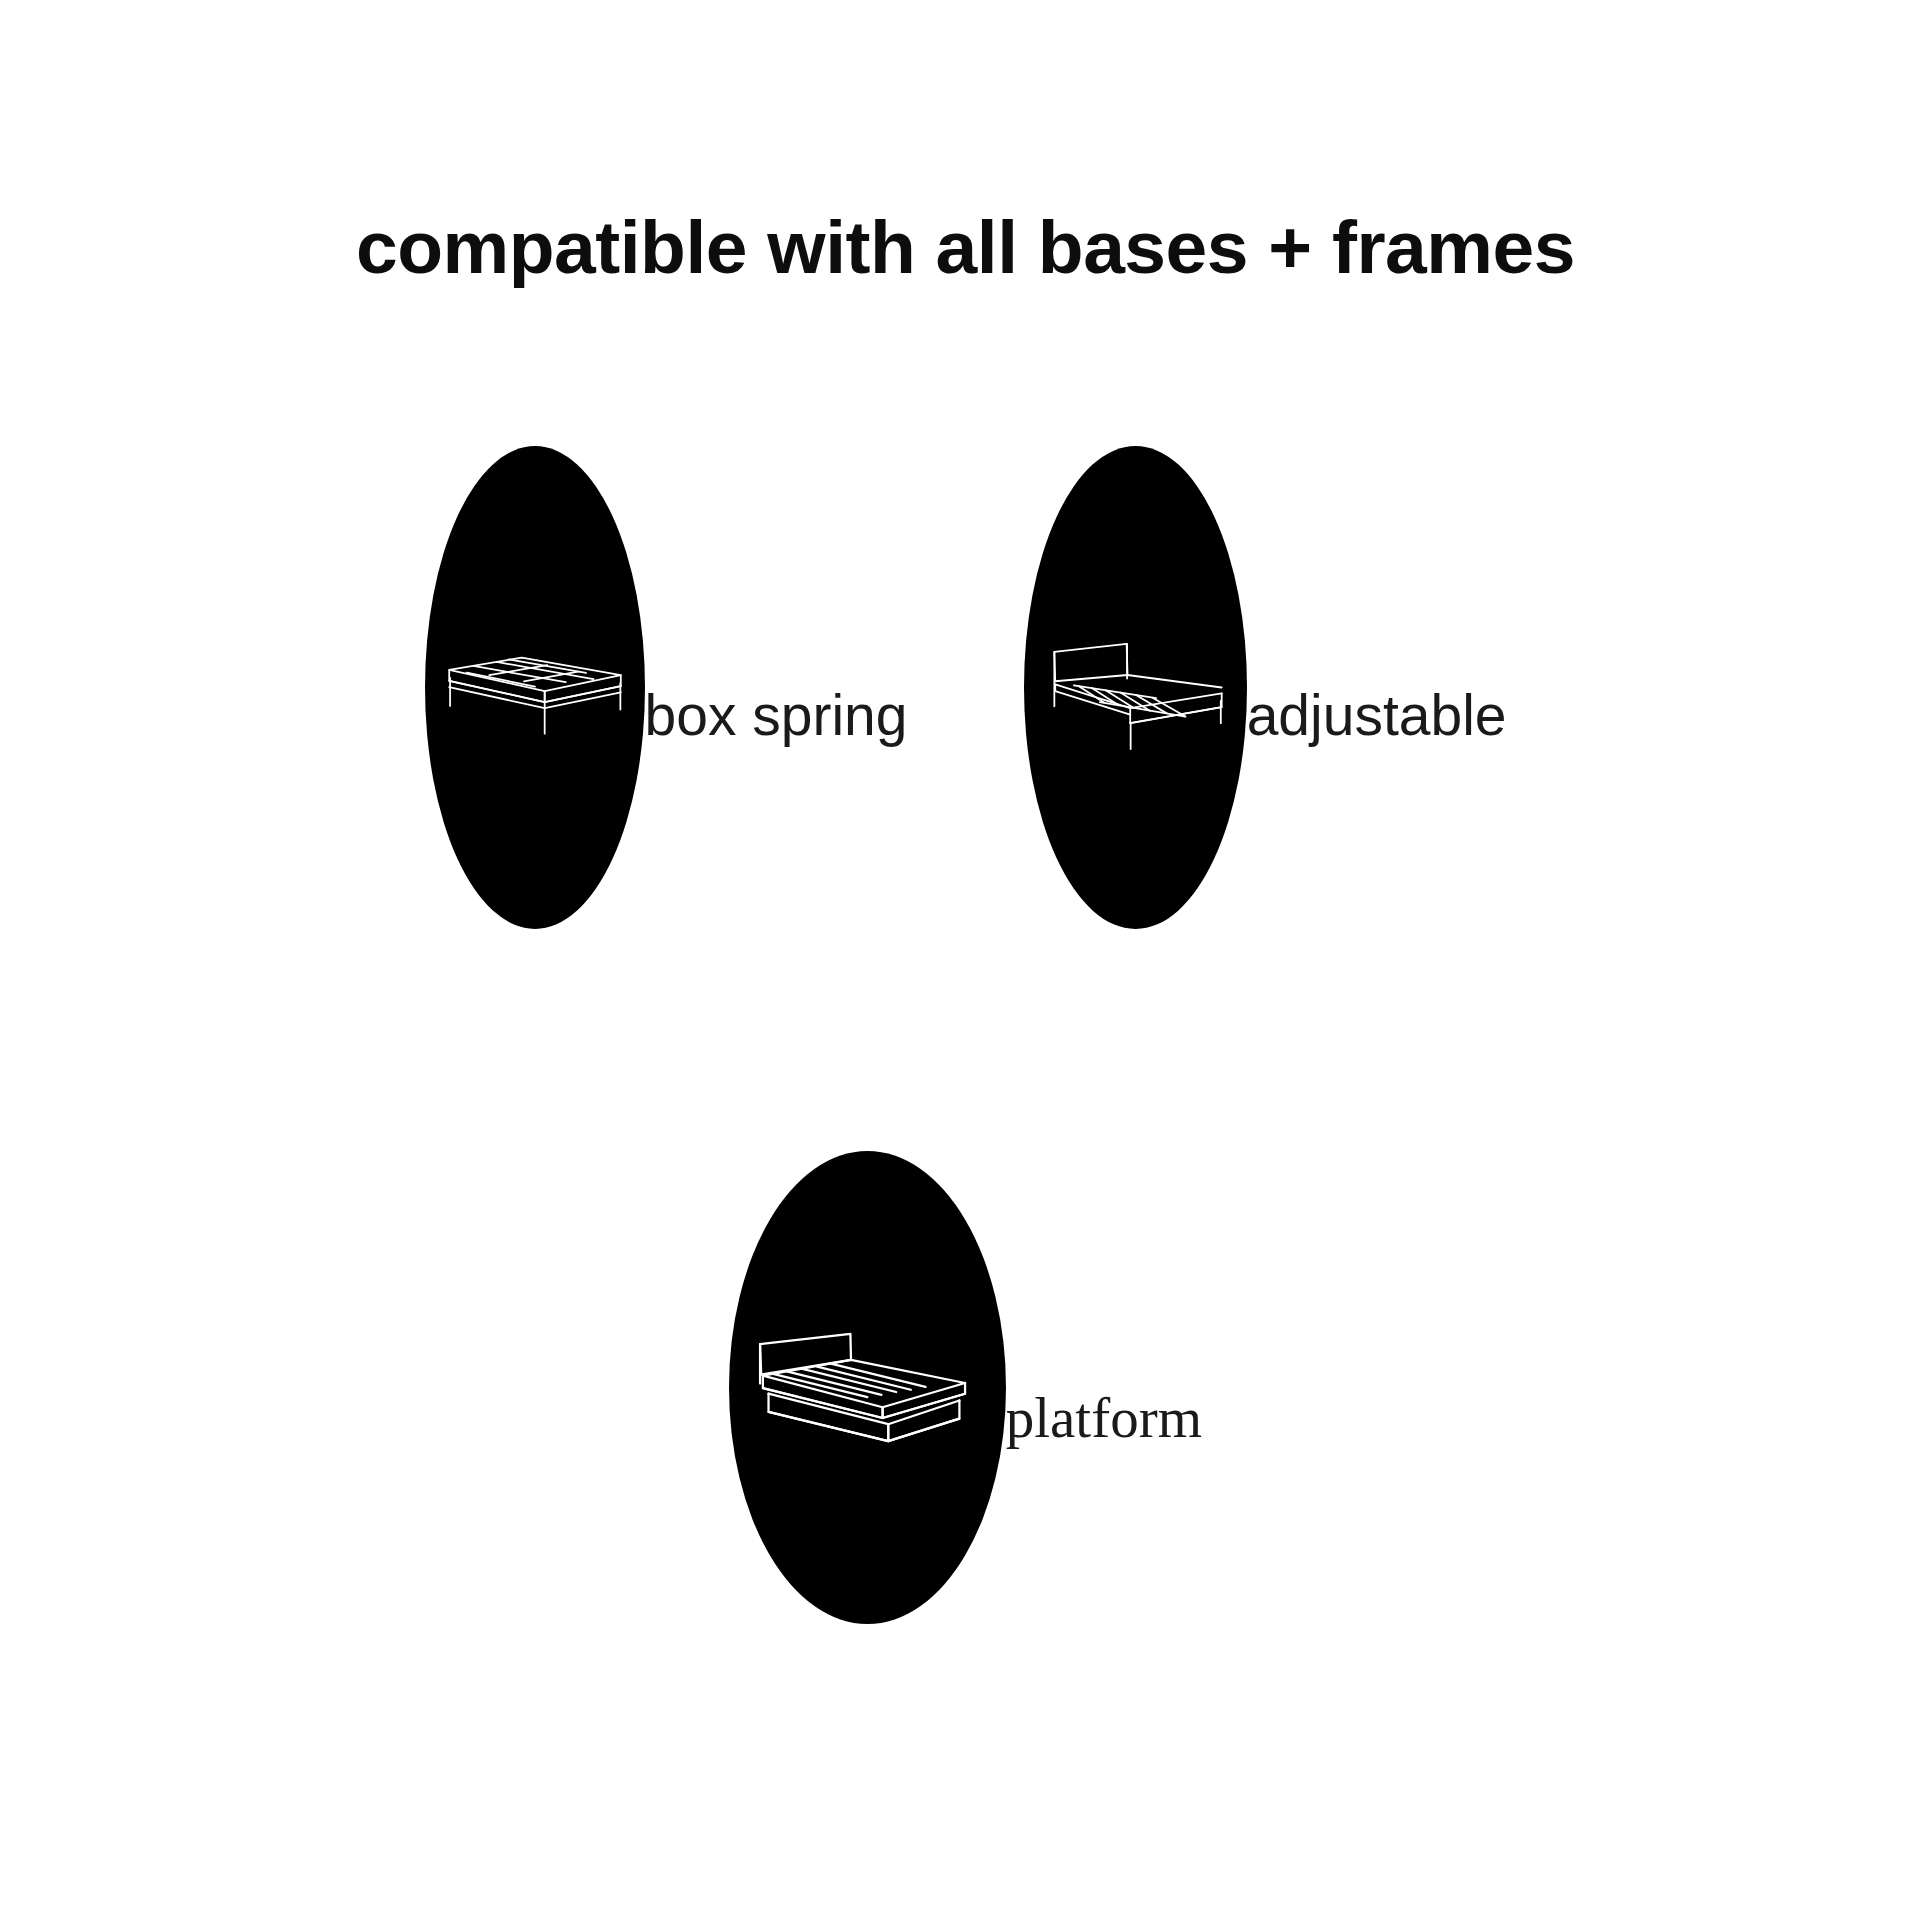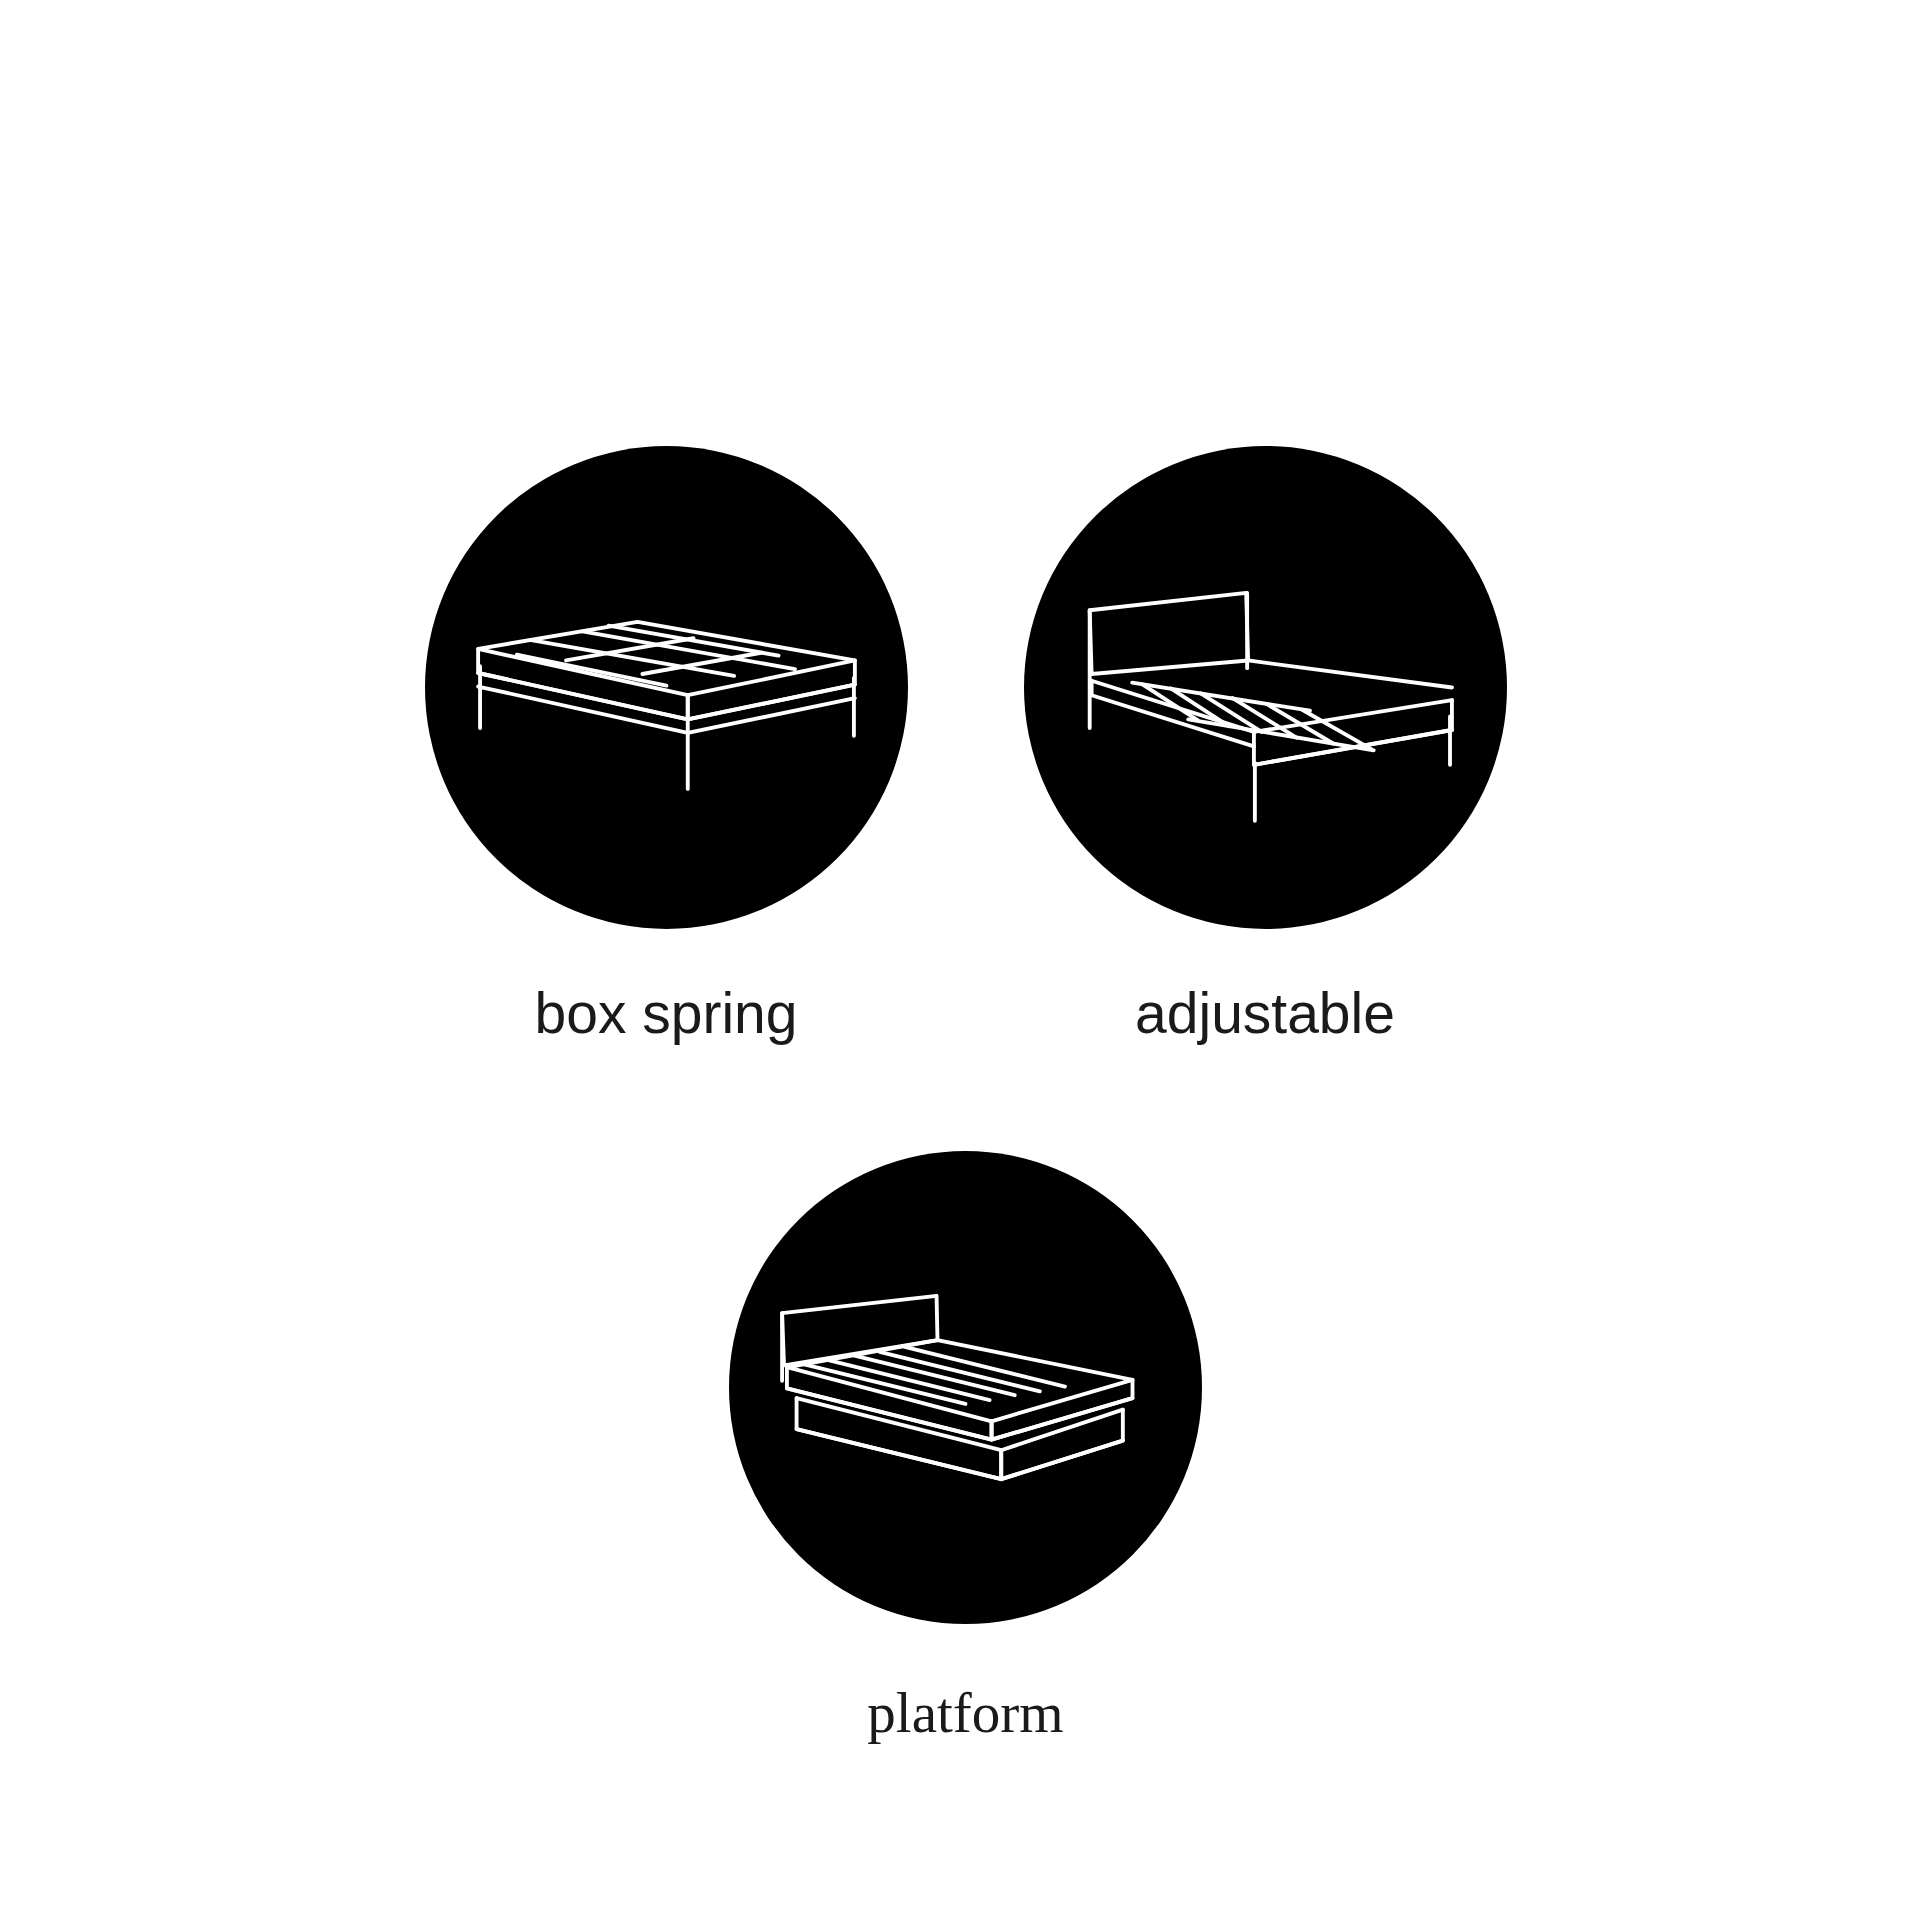--- a/index.html
+++ b/index.html
@@ -31,21 +31,21 @@
     position:absolute;
     left:0; width:1931px;
     display:flex;
     justify-content:center;
   }
   #row-top    { top:446px; gap:116px; }
   #row-bottom { top:1151px; gap:72px;font-family:Liberation Serif, serif; }
 
   .cell {
     display:flex;
-    flex-direction:column;
+    flex-direction:row;
     align-items:center;
   }
   
   #row-top .cell    { width:483px; }
   #row-bottom .cell { width:473px; }
 
   .disc {
     position:relative;
     border-radius:50%;
     background:#000000;
@@ -65,20 +65,21 @@
     text-align:center;
   }
   #row-top .label    { margin-top:56px; }
   #row-bottom .label { margin-top:60px; }
 </style>
 </head>
 <body>
 
 <div id="page">
 
+  <div id="title">compatible with all bases + frames</div>
 
   <div class="row" id="row-top">
 
     <div class="cell">
       <div class="disc">
         <svg viewBox="0 0 500 500">
           <g fill="none" stroke="#ffffff" stroke-width="4" stroke-linecap="round" stroke-linejoin="round">
 
             <path d="M55 210 L220 182 L445 222 L272 258 Z"></path>
 

